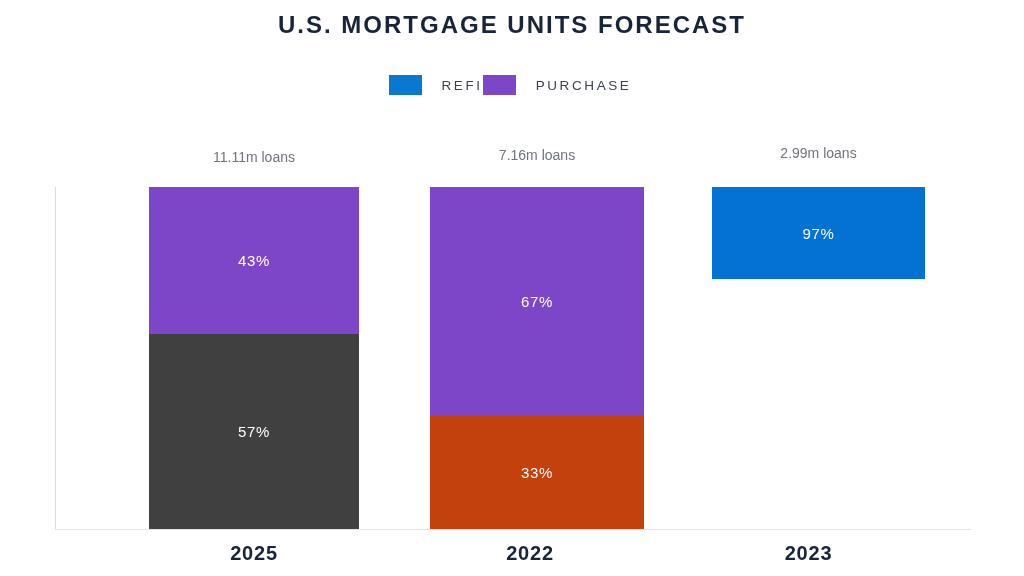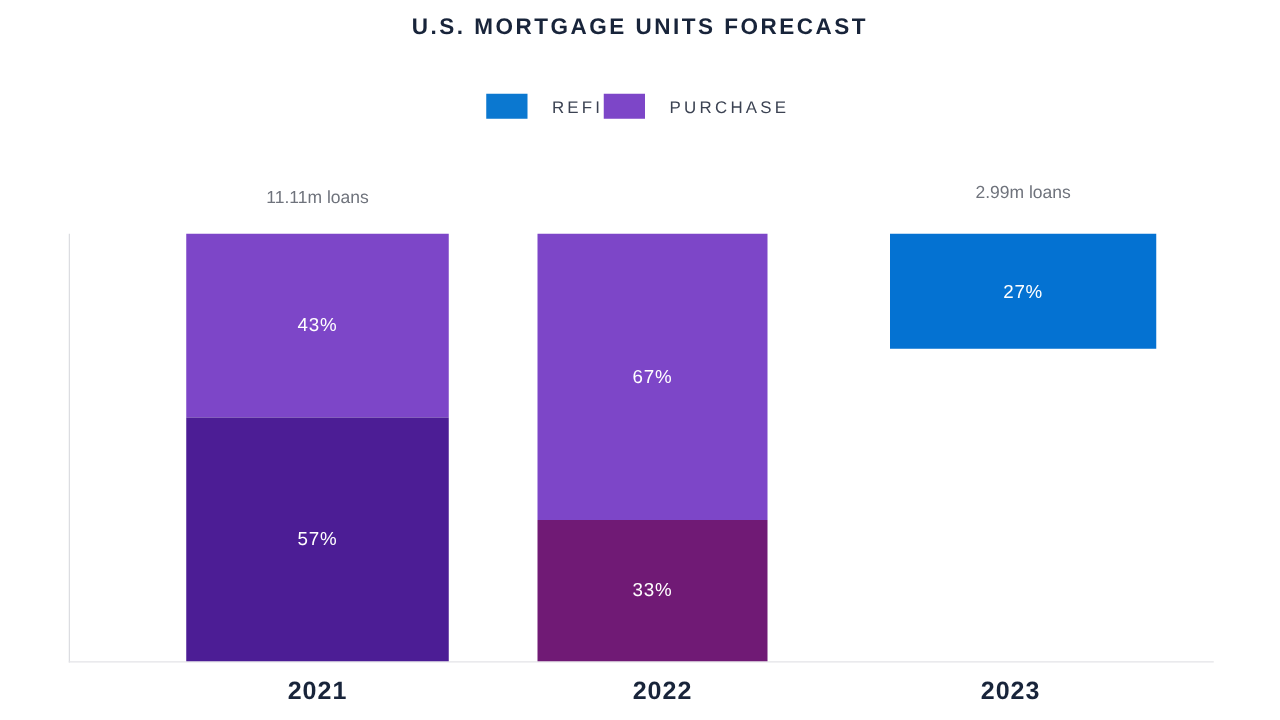--- a/index.html
+++ b/index.html
@@ -25,21 +25,21 @@
     background: #ffffff;
   }
 
   
   .chart-title {
     position: absolute;
     left: 0;
     top: 11px;
     width: 1024px;
     text-align: center;
-    font-size: 18px;
+    font-size: 24px;
     font-weight: bold;
     letter-spacing: 2.0px;
     color: #18243a;
     white-space: nowrap;
   }
 
   
   .legend {
     position: absolute;
     left: 0;
@@ -154,43 +154,44 @@
 
     <div class="axis-y"></div>
     <div class="axis-x"></div>
 
     <div class="bar-total" style="left:149px; width:210px; top:138px;">11.11m loans</div>
 
     <div class="bar" style="left:149px; width:210px; height:342px;">
       <div class="seg" style="background:#7d46c8; height:43%;">
         <span class="seg-label">43%</span>
       </div>
-      <div class="seg" style="background:#4c1d95; height:57%;">
+      <div class="seg" style="background:#404040; height:57%;">
         <span class="seg-label">57%</span>
       </div>
     </div>
 
-    <div class="bar-category" style="left:149px; width:210px; top:531px;">2021</div>
+    <div class="bar-category" style="left:149px; width:210px; top:531px;">2025</div>
 
+    <div class="bar-total" style="left:430px; width:214px; top:136px;">7.16m loans</div>
 
-    <div class="bar" style="left:430px; width:184px; height:342px;">
+    <div class="bar" style="left:430px; width:214px; height:342px;">
       <div class="seg" style="background:#7d46c8; height:67%;">
         <span class="seg-label">67%</span>
       </div>
-      <div class="seg" style="background:#701a75; height:33%;">
+      <div class="seg" style="background:#c2410c; height:33%;">
         <span class="seg-label">33%</span>
       </div>
     </div>
 
     <div class="bar-category" style="left:423px; width:214px; top:531px;">2022</div>
 
     <div class="bar-total" style="left:712px; width:213px; top:134px;">2.99m loans</div>
 
     <div class="bar" style="left:712px; width:213px; height:342px;">
       <div class="seg" style="background:#0472d2; height:27%;">
-        <span class="seg-label">27%</span>
+        <span class="seg-label">97%</span>
       </div>
     </div>
 
     <div class="bar-category" style="left:702px; width:213px; top:531px;">2023</div>
 
   </div>
 </div>
 
 </body></html>

